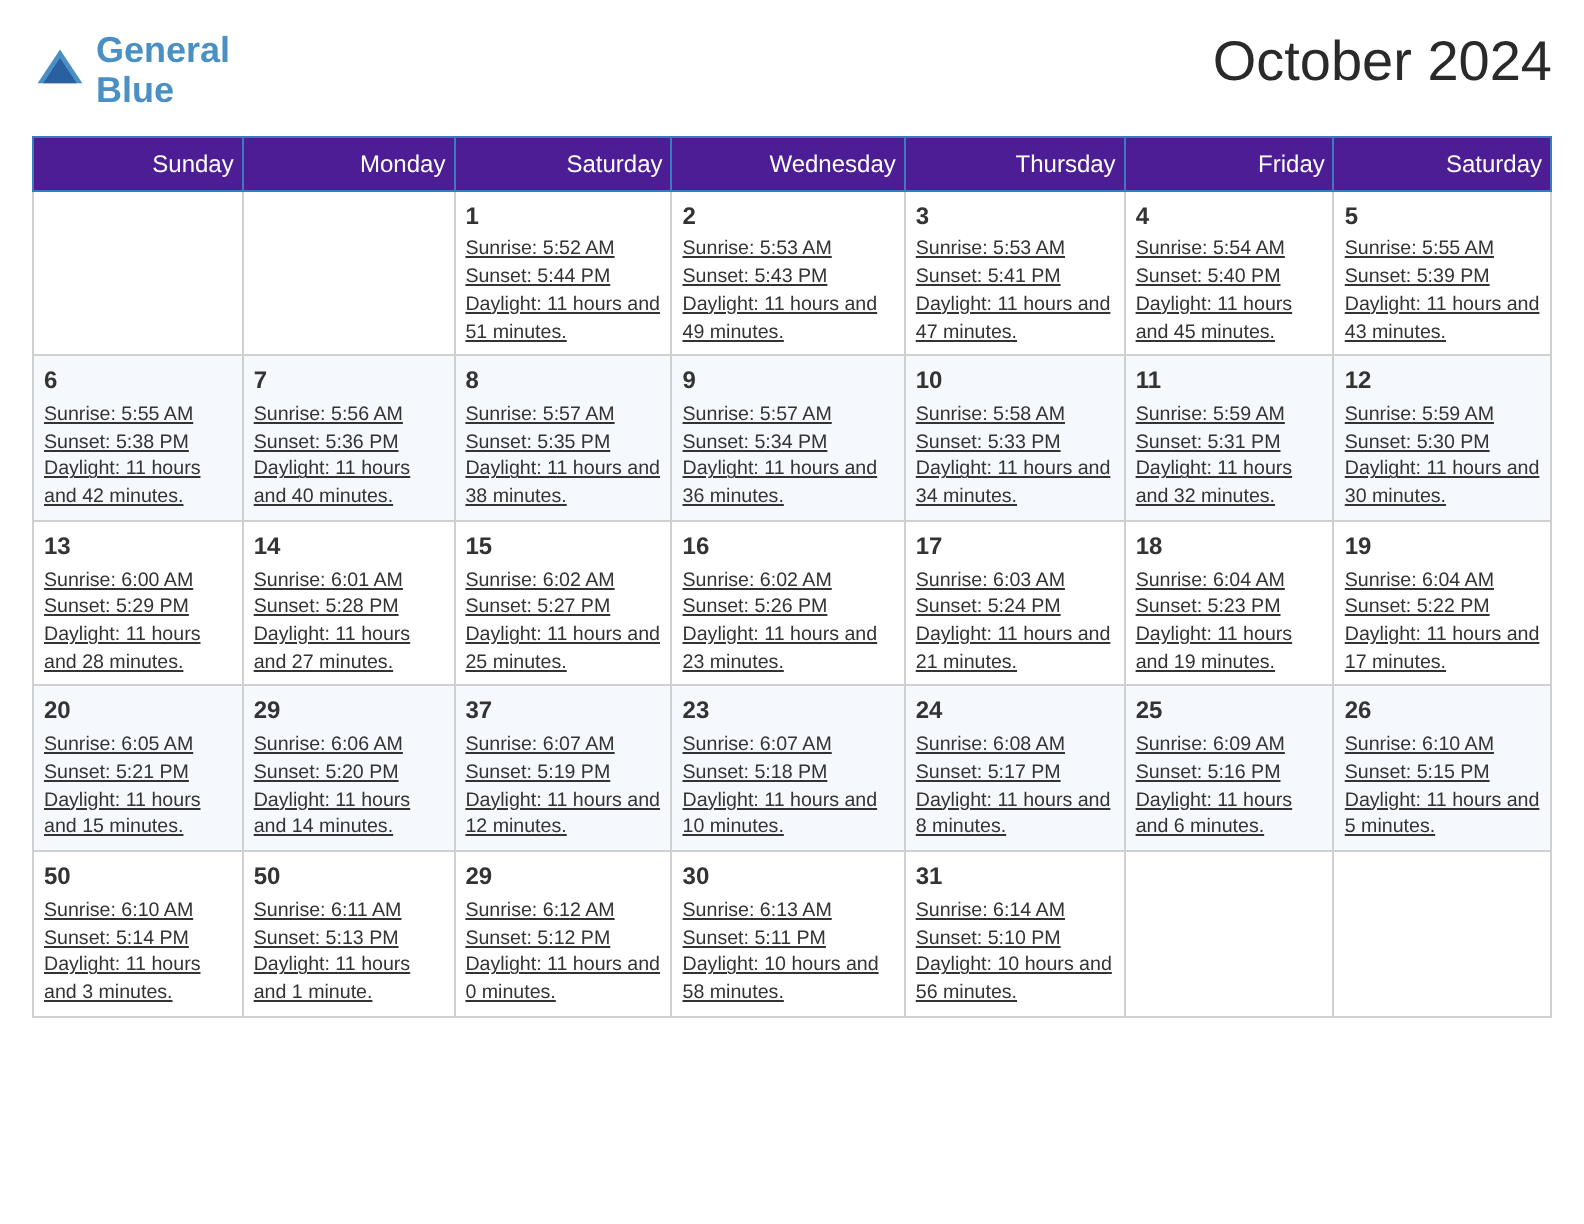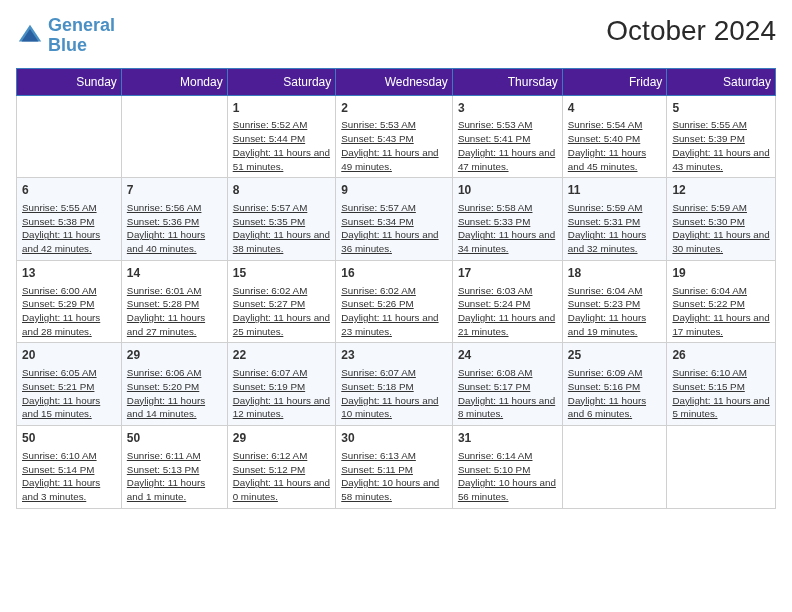--- a/index.html
+++ b/index.html
@@ -207,21 +207,21 @@
       <tr>
         <td>
           <span class="day-num">20</span>
           <div class="cell-content">Sunrise: 6:05 AM<br>Sunset: 5:21 PM<br>Daylight: 11 hours and 15 minutes.</div>
         </td>
         <td>
           <span class="day-num">29</span>
           <div class="cell-content">Sunrise: 6:06 AM<br>Sunset: 5:20 PM<br>Daylight: 11 hours and 14 minutes.</div>
         </td>
         <td>
-          <span class="day-num">22</span>
+          <span class="day-num">37</span>
           <div class="cell-content">Sunrise: 6:07 AM<br>Sunset: 5:19 PM<br>Daylight: 11 hours and 12 minutes.</div>
         </td>
         <td>
           <span class="day-num">23</span>
           <div class="cell-content">Sunrise: 6:07 AM<br>Sunset: 5:18 PM<br>Daylight: 11 hours and 10 minutes.</div>
         </td>
         <td>
           <span class="day-num">24</span>
           <div class="cell-content">Sunrise: 6:08 AM<br>Sunset: 5:17 PM<br>Daylight: 11 hours and 8 minutes.</div>
         </td>

